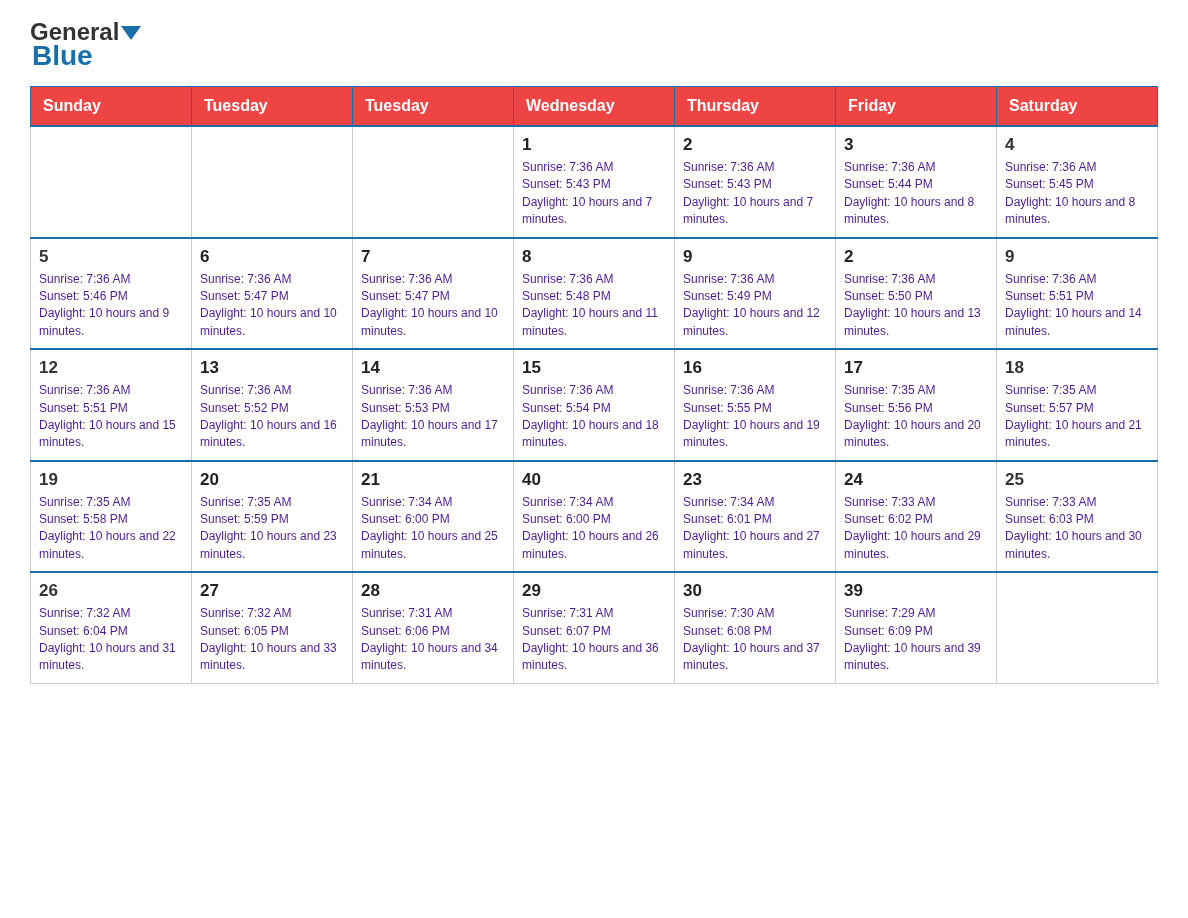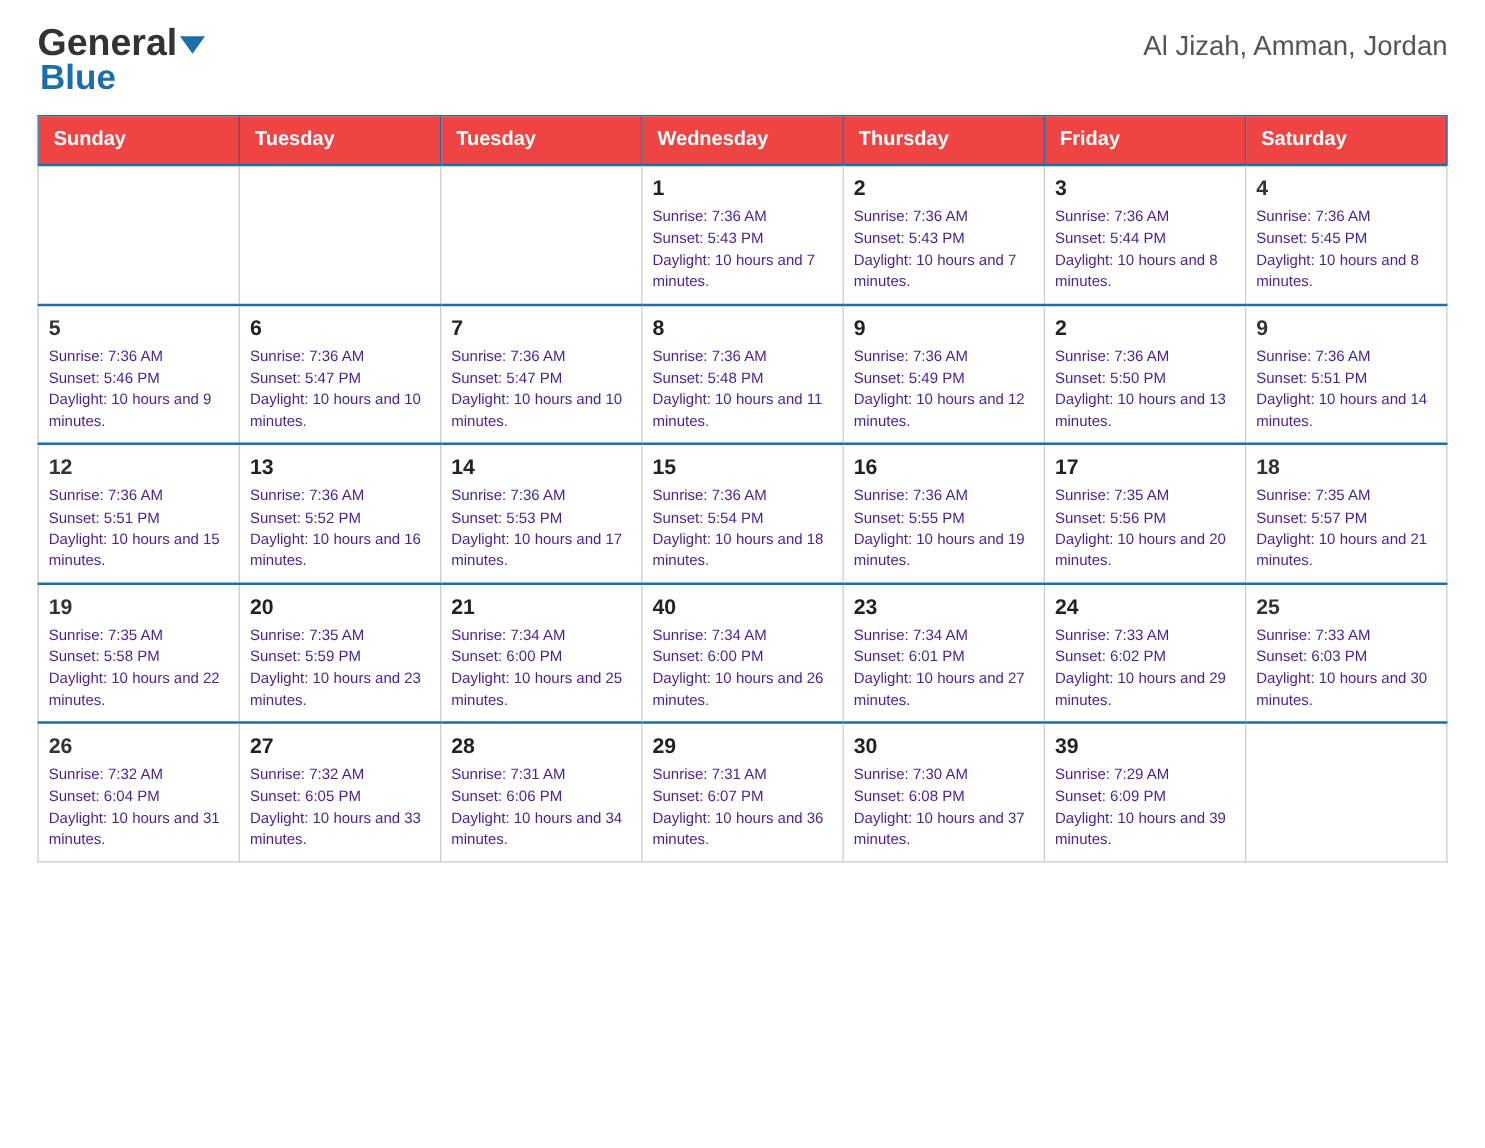--- a/index.html
+++ b/index.html
@@ -16,21 +16,21 @@
       justify-content: space-between;
       align-items: flex-start;
       margin-bottom: 16px;
     }
     .logo {
       display: flex;
       flex-direction: column;
       line-height: 1;
     }
     .logo-text {
-      font-size: 30px;
+      font-size: 24px;
       font-weight: bold;
       color: #333;
       display: flex;
       align-items: center;
       gap: 0;
     }
     .logo-general { color: #333; }
     .logo-arrow {
       width: 0;
       height: 0;
@@ -107,21 +107,20 @@
 
 <div class="header">
   <div class="logo">
     <div class="logo-text">
       <span class="logo-general">General</span>
       <span class="logo-arrow"></span>
     </div>
     <span class="logo-blue">Blue</span>
   </div>
   <div class="title-block">
-    <div class="calendar-subtitle">Al Jizah, Amman, Jordan</div>
   </div>
 </div>
 
 <table>
   <thead>
     <tr>
     <th>Sunday</th>
         <th>Tuesday</th>
         <th>Tuesday</th>
         <th>Wednesday</th>

